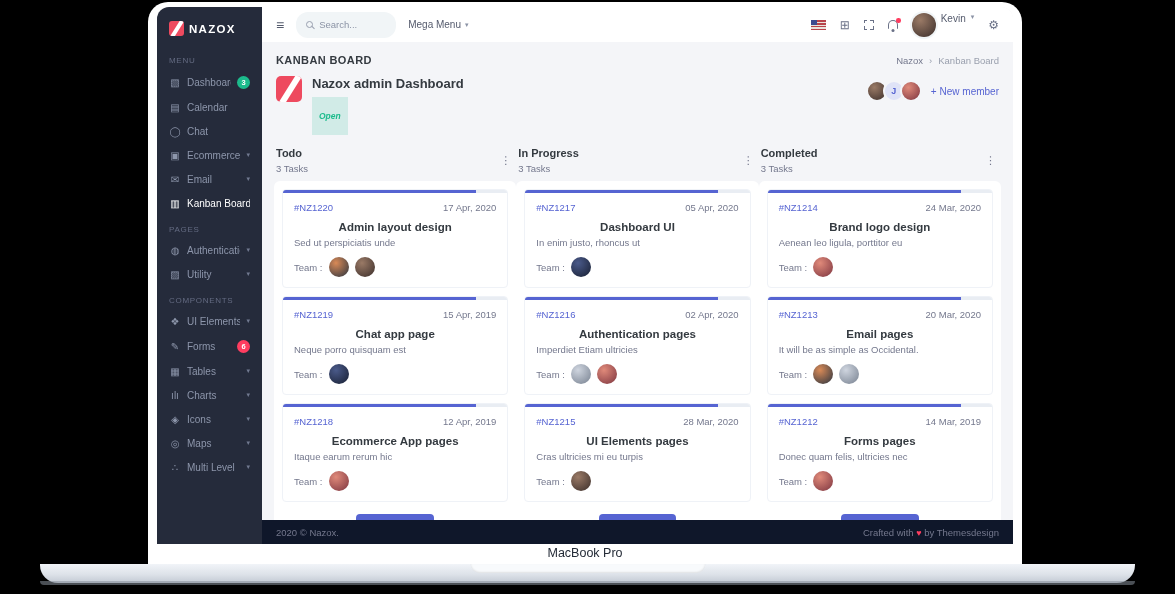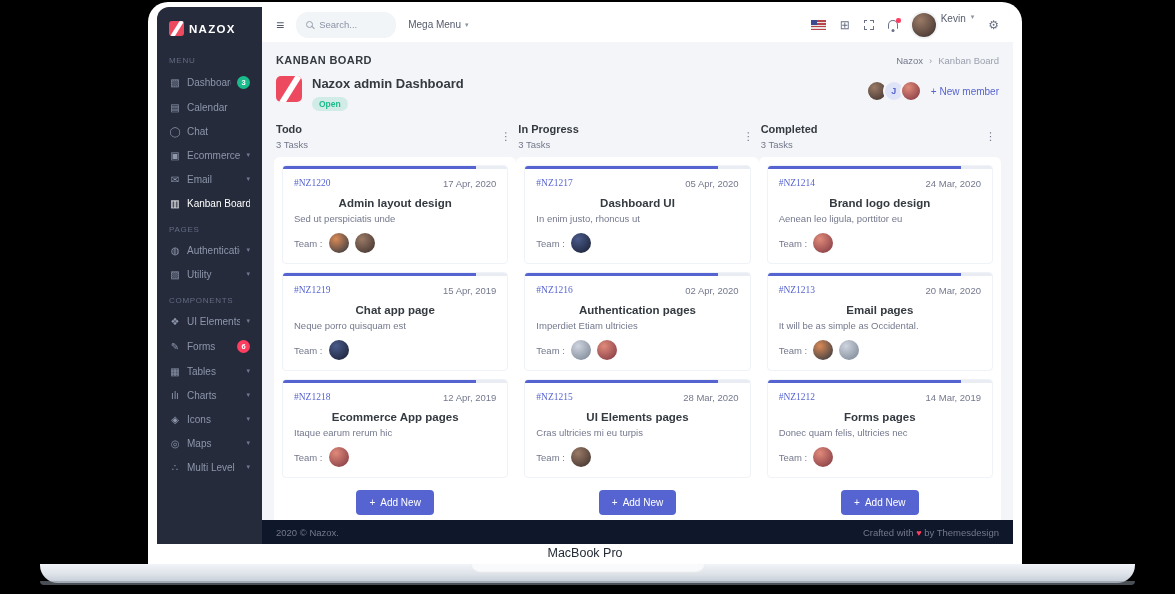--- a/index.html
+++ b/index.html
@@ -101,22 +101,22 @@
 
   .board-head { display:flex; align-items:flex-start; justify-content:space-between;
                 padding:0 2px 12px; }
   .bh-left { display:flex; gap:10px; }
   .board-logo { width:26px; height:26px; min-width:26px; border-radius:5px; background:#ee4a5f;
                 position:relative; overflow:hidden; }
   .board-logo::after { content:""; position:absolute; left:11px; top:-4px; width:6px;
                        height:36px; background:#fff; transform:rotate(32deg); }
   .board-title { font-size:13px; font-weight:bold; color:#343a40; }
   .badge-open { display:inline-block; margin-top:6px; font-size:8.5px; font-weight:bold;
-                color:#1cbb8c; background:rgba(28,187,140,.16); padding:2px 7px;
-                border-radius:7px; }
+                color:#1cbb8c; background:rgba(28,187,140,.16); padding:14px 7px;
+                border-radius:0;font-style:italic; }
   .bh-right { display:flex; align-items:center; padding-top:4px; }
   .member-avatar { width:22px; height:22px; border:2px solid #f4f5f8; margin-left:-5px;
                    cursor:pointer; }
   .member-avatar:first-child { margin-left:0; }
   .avatar-j { background:#dfe3f7; color:#5664d2; font-size:9px; display:flex;
               align-items:center; justify-content:center; font-weight:bold; }
   .new-member { font-size:10px; color:#5664d2; margin-left:9px; cursor:pointer;
                 display:flex; gap:3px; align-items:center; }
 
   .columns { display:grid; grid-template-columns:1fr 1fr 1fr; flex:1; min-height:0; }
@@ -125,21 +125,21 @@
   .col-title { font-size:11px; font-weight:bold; color:#343a40; margin-bottom:4px; }
   .col-count { font-size:9.5px; color:#74788d; }
   .col-dots { color:#74788d; font-size:11px; cursor:pointer; padding:0 3px; }
   .col-body { background:#fff; border-radius:6px; padding:8px; }
   .card { border:1px solid #eff2f7; border-radius:4px; margin-bottom:8px; overflow:hidden;
           cursor:pointer; background:#fff; }
   .card-progress { height:3px; background:#e9edf3; }
   .card-progress i { display:block; height:100%; width:86%; background:#5664d2; }
   .card-body { padding:9px 11px 10px; }
   .card-row1 { display:flex; justify-content:space-between; font-size:9.5px; }
-  .card-id { color:#5664d2; cursor:pointer;font-family:Liberation Serif, serif; }
+  .card-id { color:#5664d2; cursor:pointer; }
   .card-date { color:#74788d; }
   .card-title { font-size:11.5px; font-weight:bold; color:#343a40; margin:8px 0 4px;text-align:center; }
   .card-desc { font-size:9.5px; color:#74788d; }
   .card-team { display:flex; align-items:center; gap:6px; margin-top:9px; font-size:9.5px;
                color:#74788d; }
   .t-avatar { width:20px; height:20px; }
   .add-btn { display:flex; align-items:center; gap:5px; margin:12px auto 5px;
              background:#5664d2; color:#fff; font-size:10px; border:none; border-radius:4px;
              padding:7px 13px; cursor:pointer; font-family:"Liberation Sans",sans-serif; }
   .add-plus { font-size:10px; }

